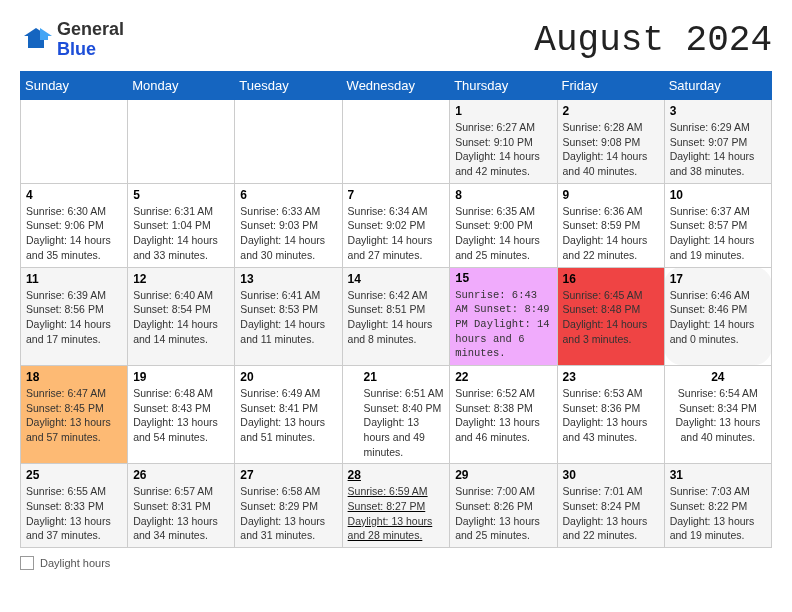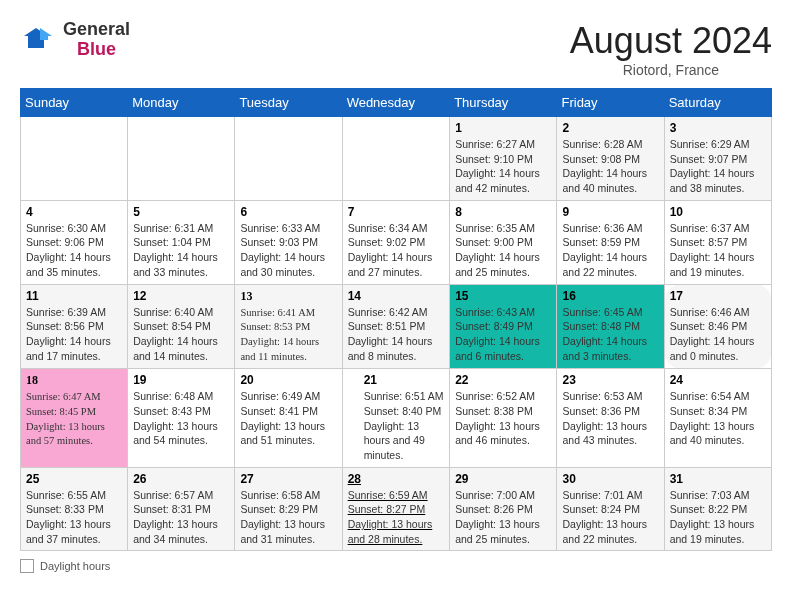--- a/index.html
+++ b/index.html
@@ -12,36 +12,36 @@
     }
     .header {
       display: flex;
       justify-content: space-between;
       align-items: flex-start;
       margin-bottom: 10px;
     }
     .logo {
       display: flex;
       align-items: center;
-      gap: 11px;
-      text-align: center;
+      gap: 5px;
     }
     .logo-text {
       font-size: 18px;
       font-weight: bold;
       line-height: 1.1;
     }
     .logo-general { color: #333; }
-    .logo-blue { color: #be185d; }
+    .logo-blue { color: #1d4ed8; }
     .logo-icon {
       width: 32px;
       height: 28px;
     }
     .title-block {
-      text-align: center;
+      text-align: right;
+      font-family: Liberation Mono, monospace;
     }
     .month-year {
       font-size: 36px;
       font-weight: normal;
       color: #222;
     }
     .location {
       font-size: 14px;
       color: #555;
     }
@@ -113,21 +113,20 @@
       <polygon points="16,2 28,10 24,10 24,22 8,22 8,10 4,10" fill="#1565c0"></polygon>
       <polygon points="20,2 32,10 28,10 28,14 20,14 20,2" fill="#42a5f5"></polygon>
     </svg>
     <div class="logo-text">
       <div class="logo-general">General</div>
       <div class="logo-blue">Blue</div>
     </div>
   </div>
   <div class="title-block">
     <div class="month-year">August 2024</div>
-    <div class="location">Riotord, France</div>
   </div>
 </div>
 
 <table class="calendar">
   <thead>
     <tr>
     <th>Sunday</th>
         <th>Monday</th>
         <th>Tuesday</th>
         <th>Wednesday</th>
@@ -211,53 +210,53 @@
           <div class="day-detail">Sunrise: 6:39 AM
 Sunset: 8:56 PM
 Daylight: 14 hours and 17 minutes.</div>
         </td>
         <td style="background: rgb(245, 245, 245);">
           <span class="day-num">12</span>
           <div class="day-detail">Sunrise: 6:40 AM
 Sunset: 8:54 PM
 Daylight: 14 hours and 14 minutes.</div>
         </td>
-        <td style="background: rgb(245, 245, 245); font-family: Liberation Serif, serif;">
+        <td style="background: rgb(245, 245, 245);">
           <span class="day-num">13</span>
           <div class="day-detail">Sunrise: 6:41 AM
 Sunset: 8:53 PM
 Daylight: 14 hours and 11 minutes.</div>
         </td>
         <td style="background: rgb(245, 245, 245);">
           <span class="day-num">14</span>
           <div class="day-detail">Sunrise: 6:42 AM
 Sunset: 8:51 PM
 Daylight: 14 hours and 8 minutes.</div>
         </td>
-        <td style="background: #14b8a6;">
+        <td style="background: #f0abfc; font-family: Liberation Mono, monospace;">
           <span class="day-num">15</span>
           <div class="day-detail">Sunrise: 6:43 AM
 Sunset: 8:49 PM
 Daylight: 14 hours and 6 minutes.</div>
         </td>
-        <td style="background: #14b8a6; margin-top: 8px;">
+        <td style="background: #ef4444; margin-top: 8px;">
           <span class="day-num">16</span>
           <div class="day-detail">Sunrise: 6:45 AM
 Sunset: 8:48 PM
 Daylight: 14 hours and 3 minutes.</div>
         </td>
         <td style="background: rgb(245, 245, 245); border-radius: 18px;">
           <span class="day-num">17</span>
           <div class="day-detail">Sunrise: 6:46 AM
 Sunset: 8:46 PM
 Daylight: 14 hours and 0 minutes.</div>
         </td>
       </tr>
       <tr>
-        <td style="background: #f9a8d4; font-family: Liberation Serif, serif;">
+        <td style="background: #fdba74;">
           <span class="day-num">18</span>
           <div class="day-detail">Sunrise: 6:47 AM
 Sunset: 8:45 PM
 Daylight: 13 hours and 57 minutes.</div>
         </td>
         <td style="background: rgb(255, 255, 255);">
           <span class="day-num">19</span>
           <div class="day-detail">Sunrise: 6:48 AM
 Sunset: 8:43 PM
 Daylight: 13 hours and 54 minutes.</div>
@@ -279,21 +278,21 @@
           <div class="day-detail">Sunrise: 6:52 AM
 Sunset: 8:38 PM
 Daylight: 13 hours and 46 minutes.</div>
         </td>
         <td style="background: rgb(255, 255, 255);">
           <span class="day-num">23</span>
           <div class="day-detail">Sunrise: 6:53 AM
 Sunset: 8:36 PM
 Daylight: 13 hours and 43 minutes.</div>
         </td>
-        <td style="background: rgb(255, 255, 255);">
+        <td style="background: rgb(255, 255, 255); text-align: center;">
           <span class="day-num">24</span>
           <div class="day-detail">Sunrise: 6:54 AM
 Sunset: 8:34 PM
 Daylight: 13 hours and 40 minutes.</div>
         </td>
       </tr>
       <tr>
         <td style="background: rgb(245, 245, 245);">
           <span class="day-num">25</span>
           <div class="day-detail">Sunrise: 6:55 AM

